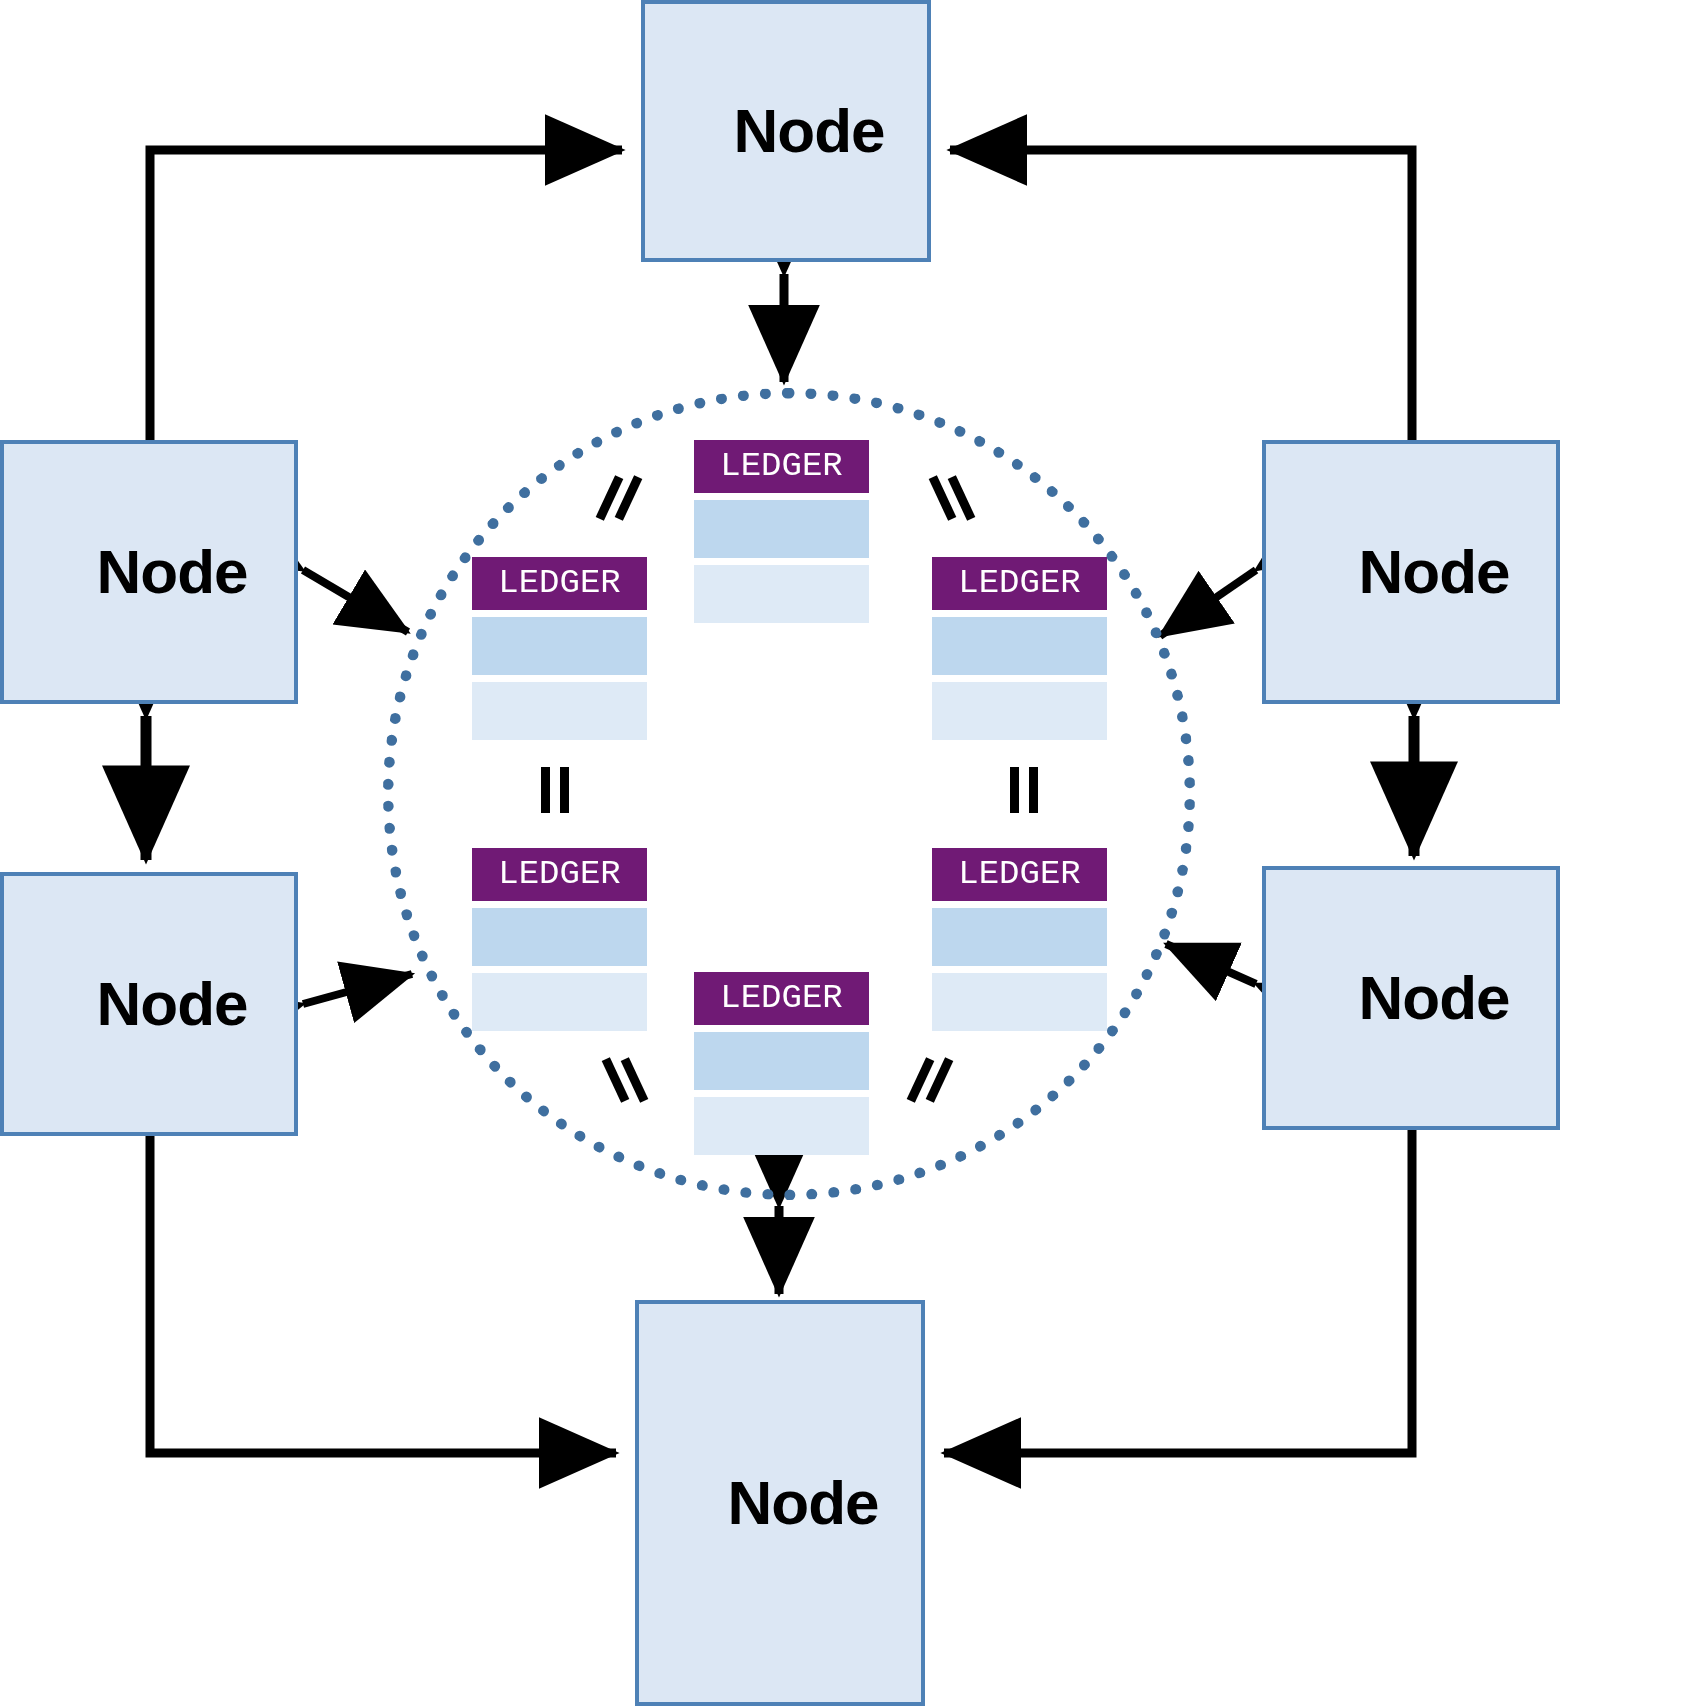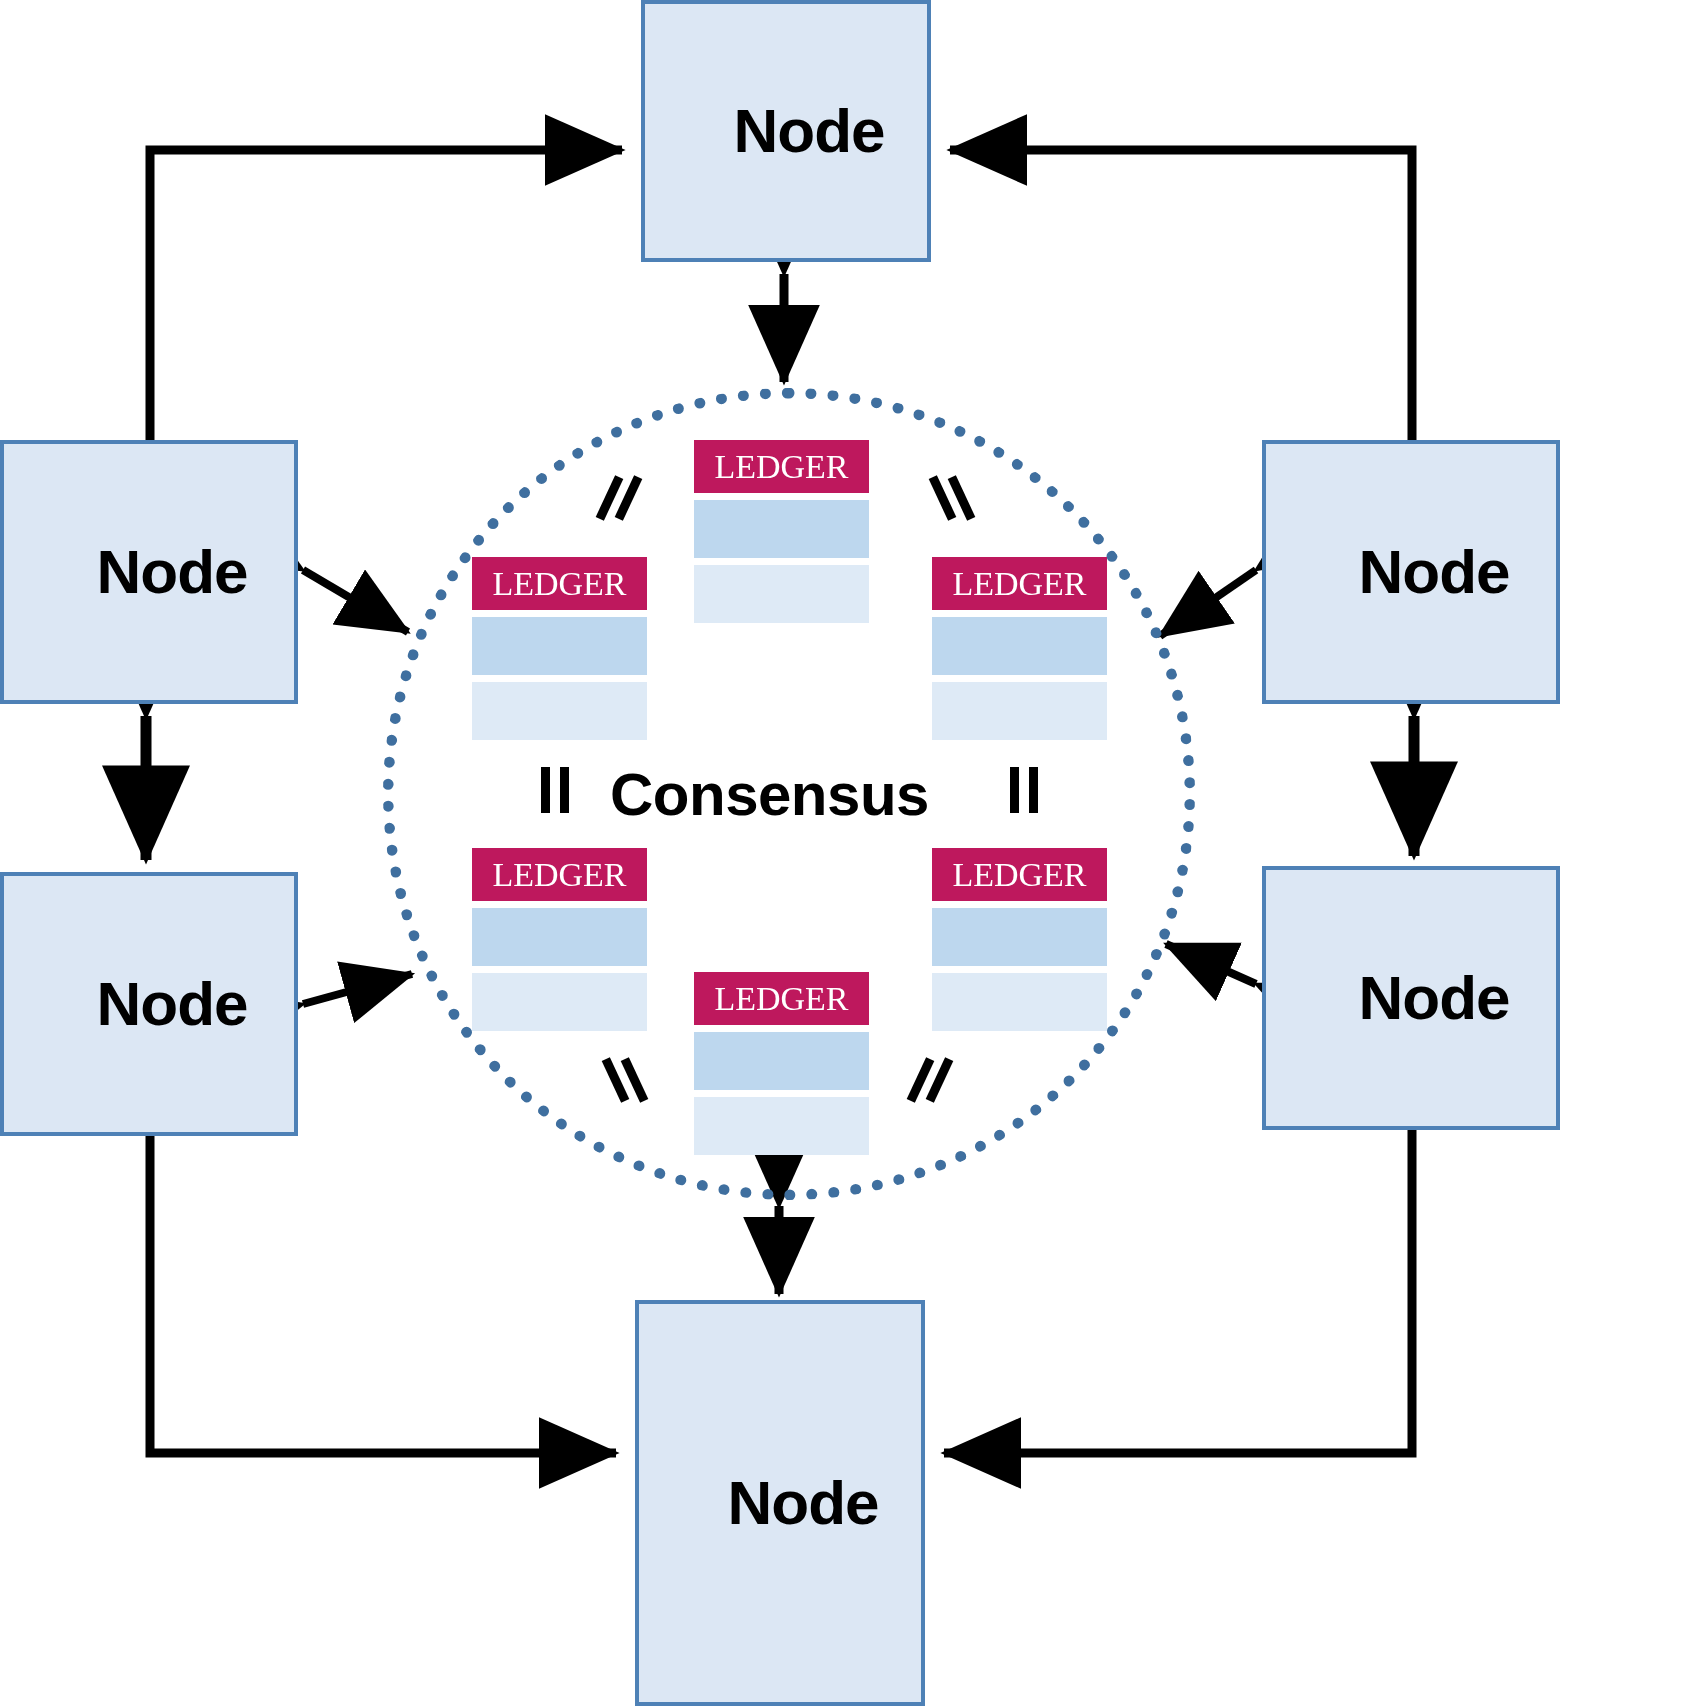--- a/index.html
+++ b/index.html
@@ -41,23 +41,23 @@
     border-radius: 50%;
     box-sizing: border-box;
     background: transparent;
   }
   
   .ledger {
     position: absolute;
     width: 175px;
   }
   .ledger-head {
-    background: #be185d;
+    background: #701a75;
     color: #ffffff;
-    font-family: Liberation Serif, serif;
+    font-family: Liberation Mono, monospace;
     font-size: 34px;
     height: 53px;
     line-height: 53px;
     text-align: center;
     letter-spacing: 0px;
     box-sizing: border-box;
   }
   .ledger-row-1 {
     background: #bdd7ee;
     height: 58px;
@@ -236,15 +236,14 @@
     </div>
   <div class="eqmark tilt-l" style="left: 603px; top: 1057px;">
       <span class="b1"></span>
       <span class="b2"></span>
     </div>
   <div class="eqmark tilt-r" style="left: 908px; top: 1057px;">
       <span class="b1"></span>
       <span class="b2"></span>
     </div>
 
-  <div id="consensus-label" style="left: 610px; top: 760px;">Consensus</div>
 
 </div>
 
 </body></html>

